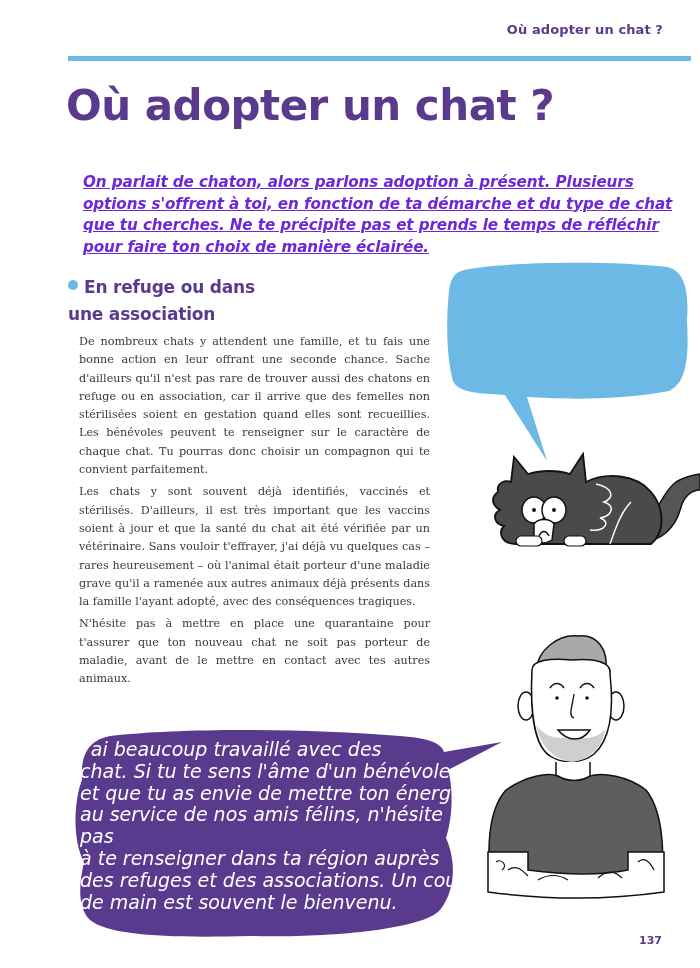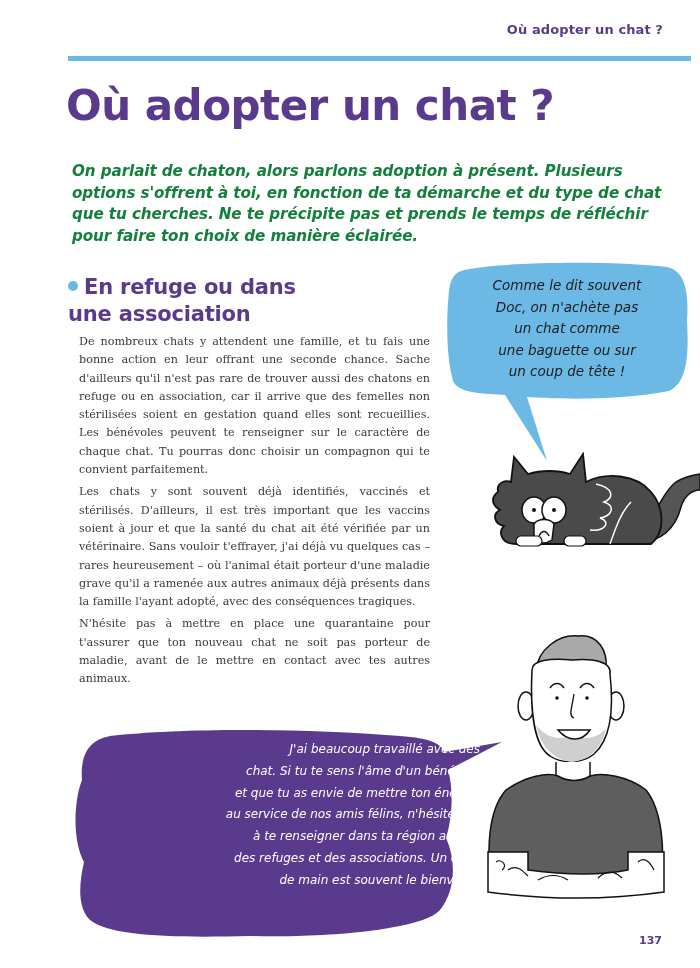--- a/index.html
+++ b/index.html
@@ -16,28 +16,28 @@
     .rule {
       position: absolute; left: 68px; top: 56px; width: 623px; height: 5px;
       background: #6db9e6;
     }
     .page-title {
       position: absolute; left: 66px; top: 76px; margin: 0;
       font-family: "DejaVu Sans", sans-serif; font-weight: bold;
       font-size: 42px; color: #5a3a8c; letter-spacing: -0.5px; line-height: 60px;
     }
     .intro {
-      position: absolute; left: 68px; top: 157px; width: 600px; margin: 4px;
+      position: absolute; left: 68px; top: 157px; width: 600px; margin: 15px;
       font-family: "DejaVu Sans", sans-serif; font-weight: bold; font-style: italic;
-      font-size: 15.2px; line-height: 21.5px; color: #15803d; letter-spacing: -0.1px;
+      font-size: 15.2px; line-height: 21.5px; color: #6d28d9; letter-spacing: -0.1px; text-decoration: underline;
     }
     .section-title {
       position: absolute; left: 68px; top: 274px; margin: 0;
       font-family: "DejaVu Sans", sans-serif; font-weight: bold;
-      font-size: 21px; line-height: 27px; color: #5a3a8c; letter-spacing: -0.2px;
+      font-size: 17px; line-height: 27px; color: #5a3a8c; letter-spacing: -0.2px;
     }
     .bullet {
       display: inline-block; width: 10px; height: 10px; border-radius: 50%;
       background: #6db9e6; margin-right: 6px; vertical-align: 3px;
     }
     .body-text {
       position: absolute; left: 68px; top: 333px; width: 362px;
       font-family: "DejaVu Serif", serif; font-size: 11.2px; line-height: 18.3px;
       color: #3a3a3a; text-align: justify;
     }
@@ -47,22 +47,22 @@
     }
     .bubble-blue .txt {
       position: absolute; left: 0; top: 14px; width: 240px; text-align: center;
       font-family: "DejaVu Sans", sans-serif; font-size: 13.5px; line-height: 21.5px;
       color: #1c1c1c; font-style: italic;
     }
     .bubble-purple {
       position: absolute; left: 70px; top: 730px; width: 430px; height: 210px;
     }
     .bubble-purple .txt {
-      position: absolute; left: 10px; top: 9px; width: 400px; text-align: right;
-      font-family: "DejaVu Sans", sans-serif; font-size: 12px; line-height: 21.8px;
+      position: absolute; left: 10px; top: 9px; width: 400px; text-align: left;
+      font-family: "DejaVu Sans", sans-serif; font-size: 19px; line-height: 21.8px;
       color: #ffffff; font-style: italic;
     }
     .illus { position: absolute; }
     .page-number {
       position: absolute; right: 38px; top: 934px;
       font-family: "DejaVu Sans", sans-serif; font-weight: bold;
       font-size: 11px; color: #5a3a8c;
     }
   </style>
 </head>
@@ -83,27 +83,20 @@
 <div class="body-text">
   <p>De nombreux chats y attendent une famille, et tu fais une bonne action en leur offrant une seconde chance. Sache d'ailleurs qu'il n'est pas rare de trouver aussi des chatons en refuge ou en association, car il arrive que des femelles non stérilisées soient en gestation quand elles sont recueillies. Les bénévoles peuvent te renseigner sur le caractère de chaque chat. Tu pourras donc choisir un compagnon qui te convient parfaitement.</p>
   <p>Les chats y sont souvent déjà identifiés, vaccinés et stérilisés. D'ailleurs, il est très important que les vaccins soient à jour et que la santé du chat ait été vérifiée par un vétérinaire. Sans vouloir t'effrayer, j'ai déjà vu quelques cas – rares heureusement – où l'animal était porteur d'une maladie grave qu'il a ramenée aux autres animaux déjà présents dans la famille l'ayant adopté, avec des conséquences tragiques.</p>
   <p>N'hésite pas à mettre en place une quarantaine pour t'assurer que ton nouveau chat ne soit pas porteur de maladie, avant de le mettre en contact avec tes autres animaux.</p>
 </div>
 
 <div class="bubble-blue">
   <svg width="240" height="200" style="position:absolute;left:0;top:0;overflow:visible">
     <path d="M22,8 C70,0 170,0 220,6 C238,10 242,30 240,60 C242,95 240,122 222,130 C170,140 110,138 80,136 L100,200 L58,134 C40,132 12,134 6,120 C-2,90 0,50 2,30 C4,14 10,10 22,8 Z" fill="#6db9e6"></path>
   </svg>
-  <div class="txt">
-    <div>Comme le dit souvent</div>
-    <div>Doc, on n'achète pas</div>
-    <div>un chat comme</div>
-    <div>une baguette ou sur</div>
-    <div>un coup de tête !</div>
-  </div>
 </div>
 
 <svg class="illus" style="left:486px;top:452px" width="214" height="100">
   <path d="M150,75 C170,70 175,40 190,30 C200,24 214,22 214,22 L214,38 C205,38 198,45 195,55 C190,75 175,92 150,90 Z" fill="#555" stroke="#111" stroke-width="1.5"></path>
   <path d="M12,40 C10,30 20,28 25,30 L28,5 L42,22 C55,18 72,18 84,22 L97,2 L100,30 C120,20 150,22 165,40 C178,55 180,80 165,92 L30,92 C15,92 12,80 18,74 C8,72 6,62 14,58 C4,52 6,44 12,40 Z" fill="#4a4a4a" stroke="#111" stroke-width="1.8"></path>
   <ellipse cx="48" cy="58" rx="12" ry="13" fill="#fff" stroke="#111" stroke-width="1.5"></ellipse>
   <ellipse cx="68" cy="58" rx="12" ry="13" fill="#fff" stroke="#111" stroke-width="1.5"></ellipse>
   <circle cx="48" cy="58" r="2" fill="#111"></circle>
   <circle cx="68" cy="58" r="2" fill="#111"></circle>
   <path d="M48,72 C52,66 64,66 68,72 L66,88 C60,92 52,92 48,88 Z" fill="#fff" stroke="#111" stroke-width="1.5"></path>

